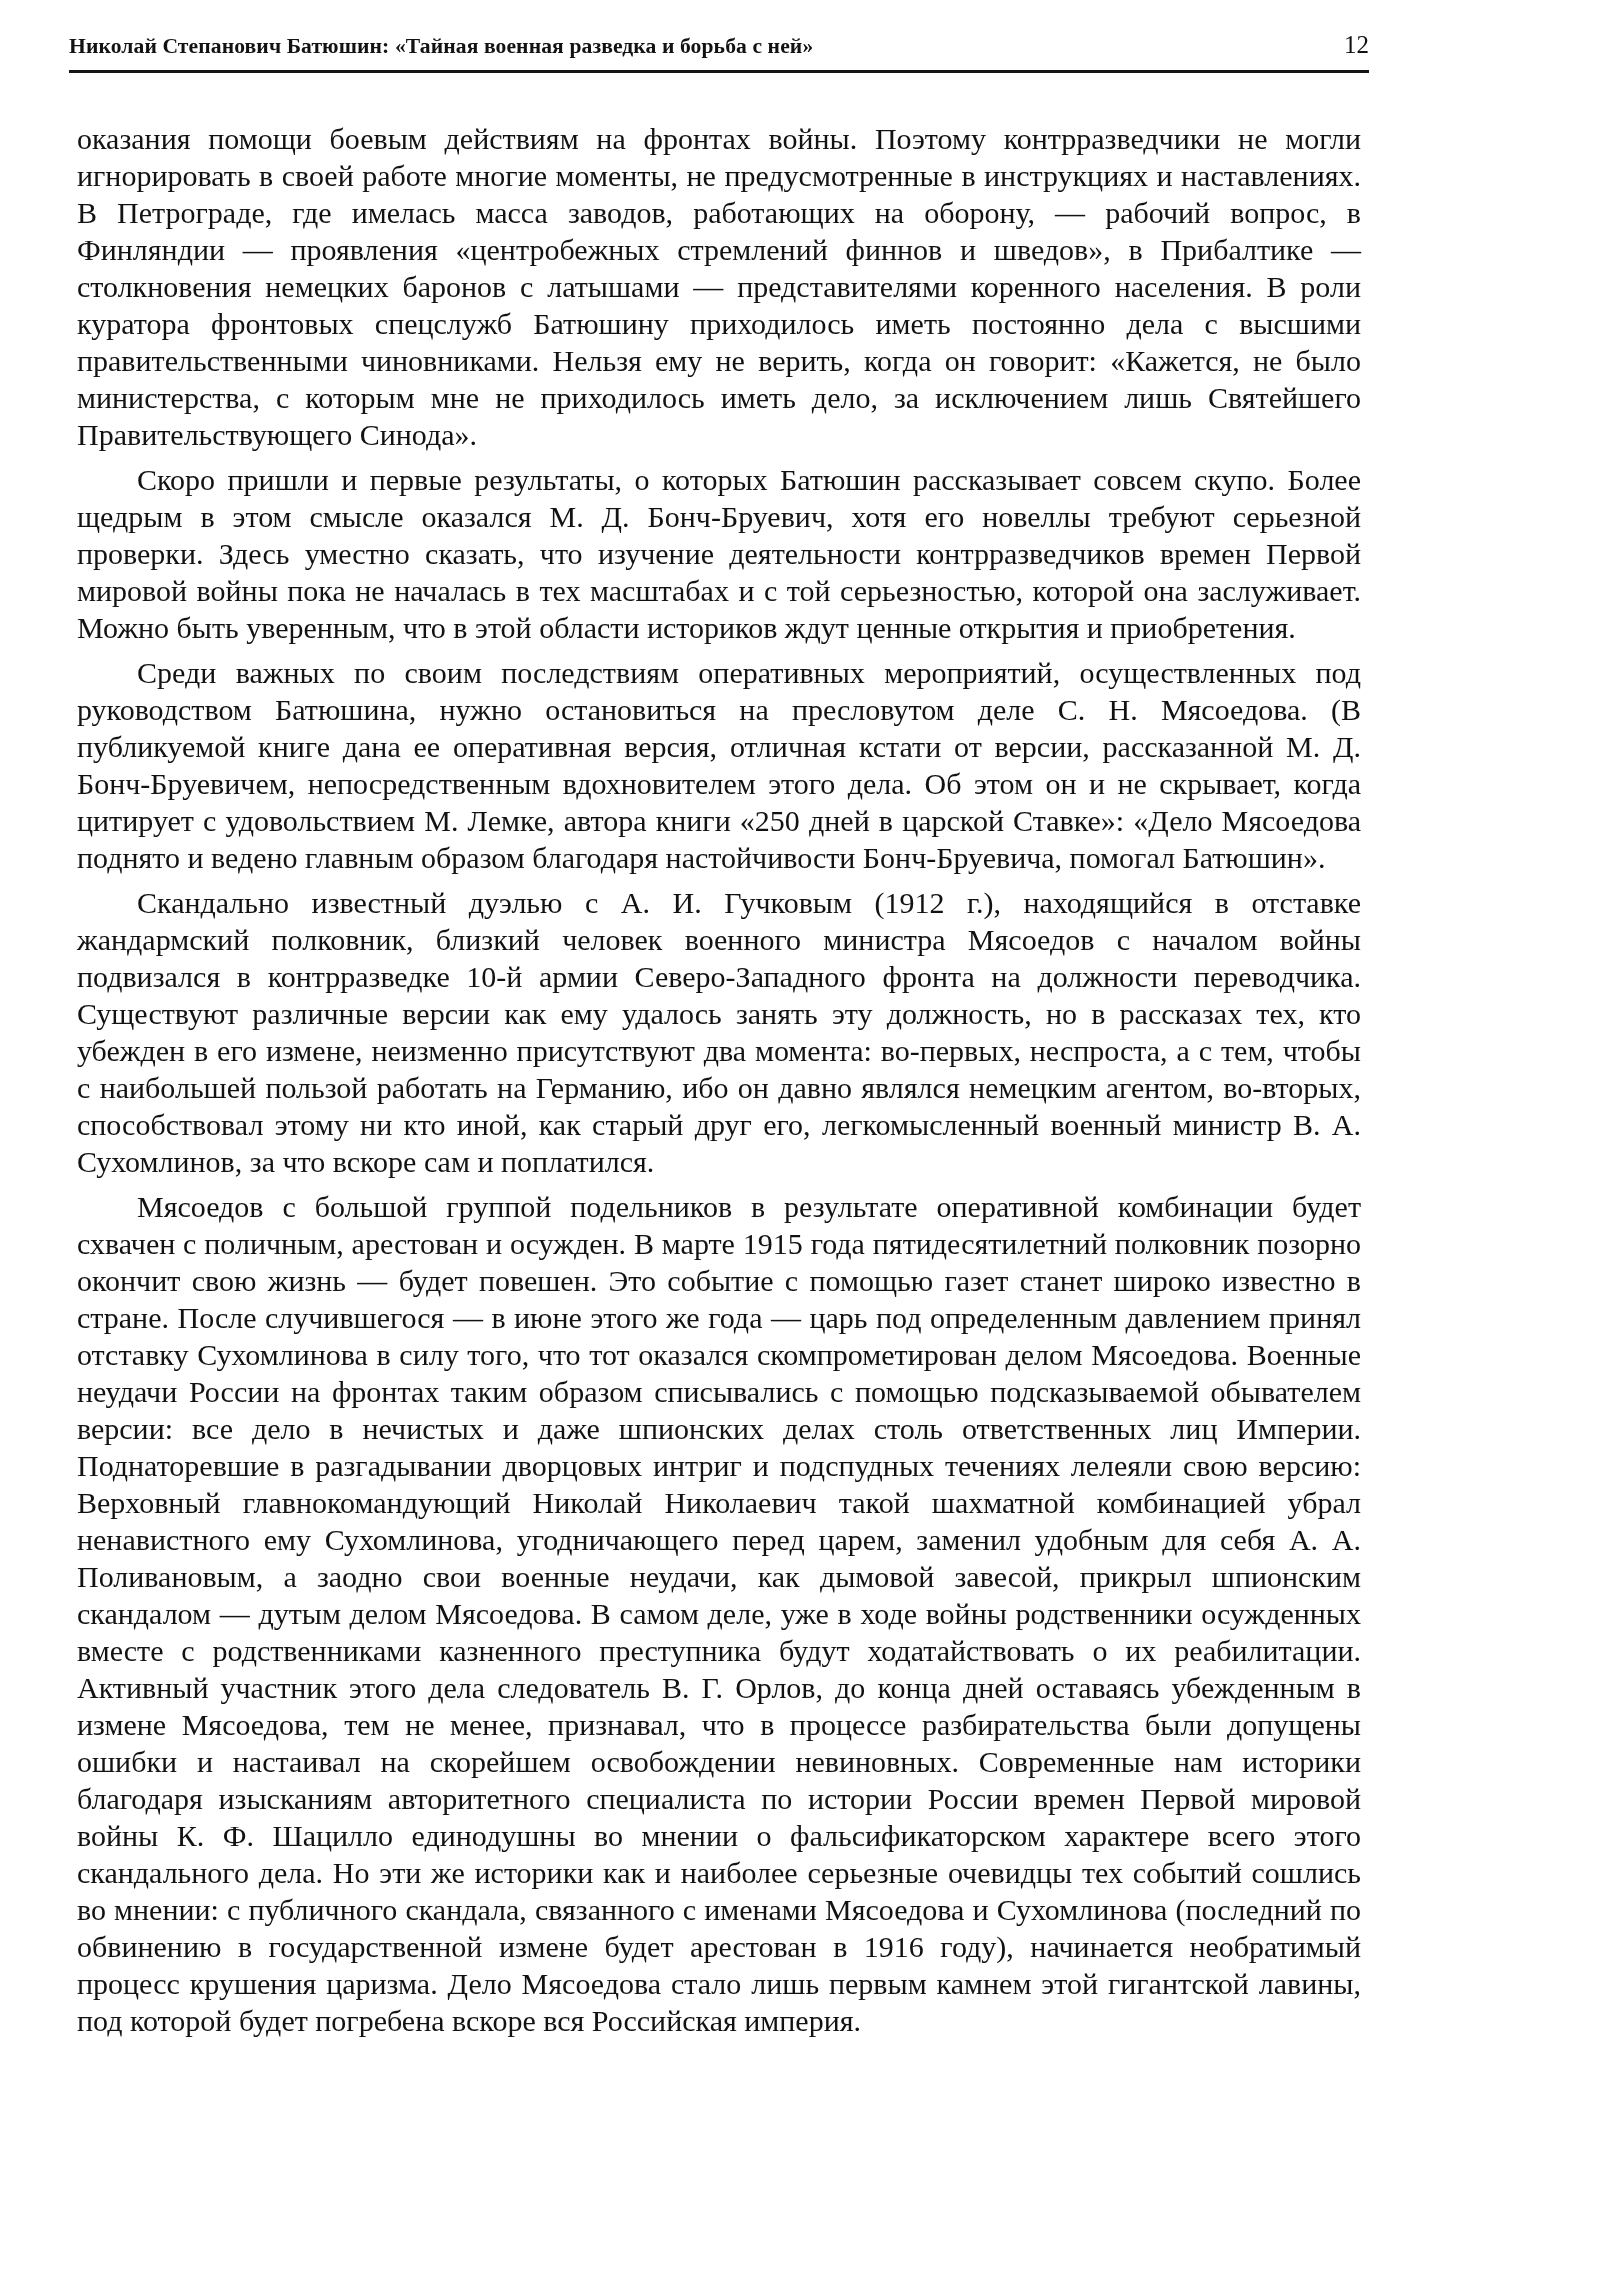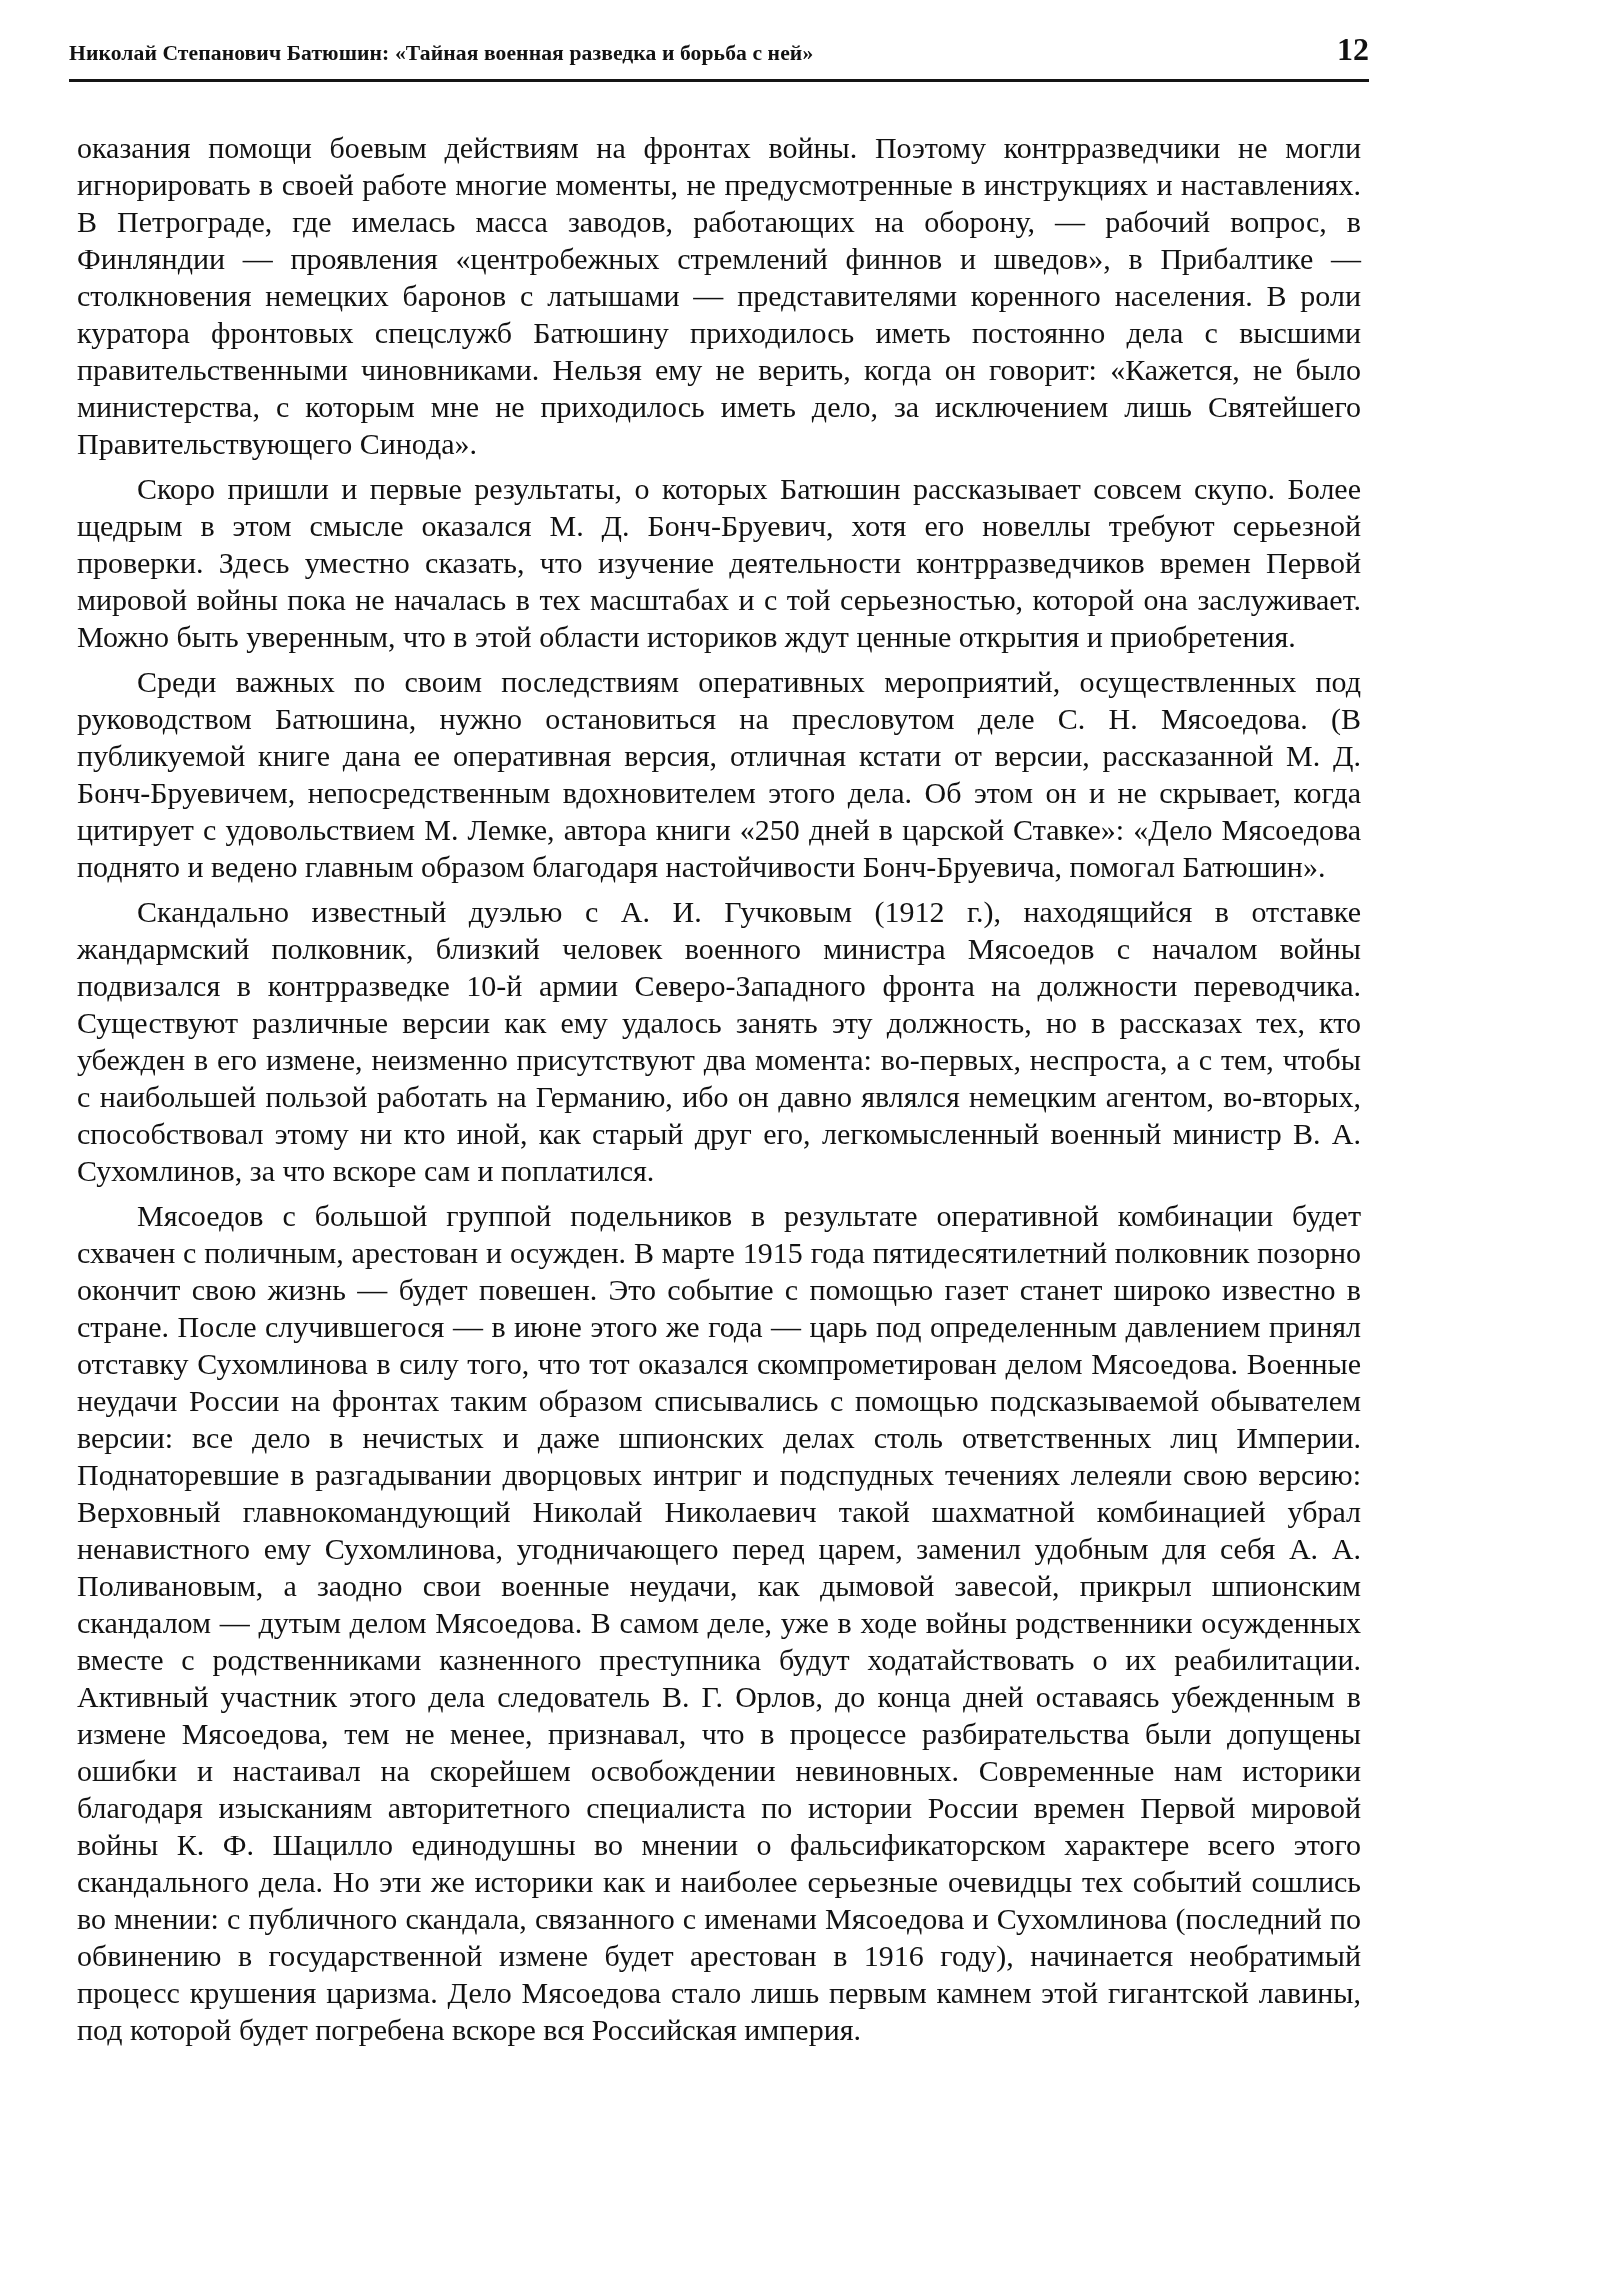--- a/index.html
+++ b/index.html
@@ -23,22 +23,22 @@
     justify-content: space-between;
     align-items: baseline;
   }
   .running-title {
     font-weight: bold;
     font-size: 21.6px;
     letter-spacing: 0.1px;
     white-space: nowrap;
   }
   .page-number {
-    font-weight: bold;
-    font-size: 32px;
+    font-weight: normal;
+    font-size: 25px;
   }
   .header-rule {
     margin-top: 10.5px;
     border: none;
     border-top: 3.3px solid #151515;
     width: 100%;
   }
   .text-block {
     margin-top: 47px;
     font-size: 30px;

